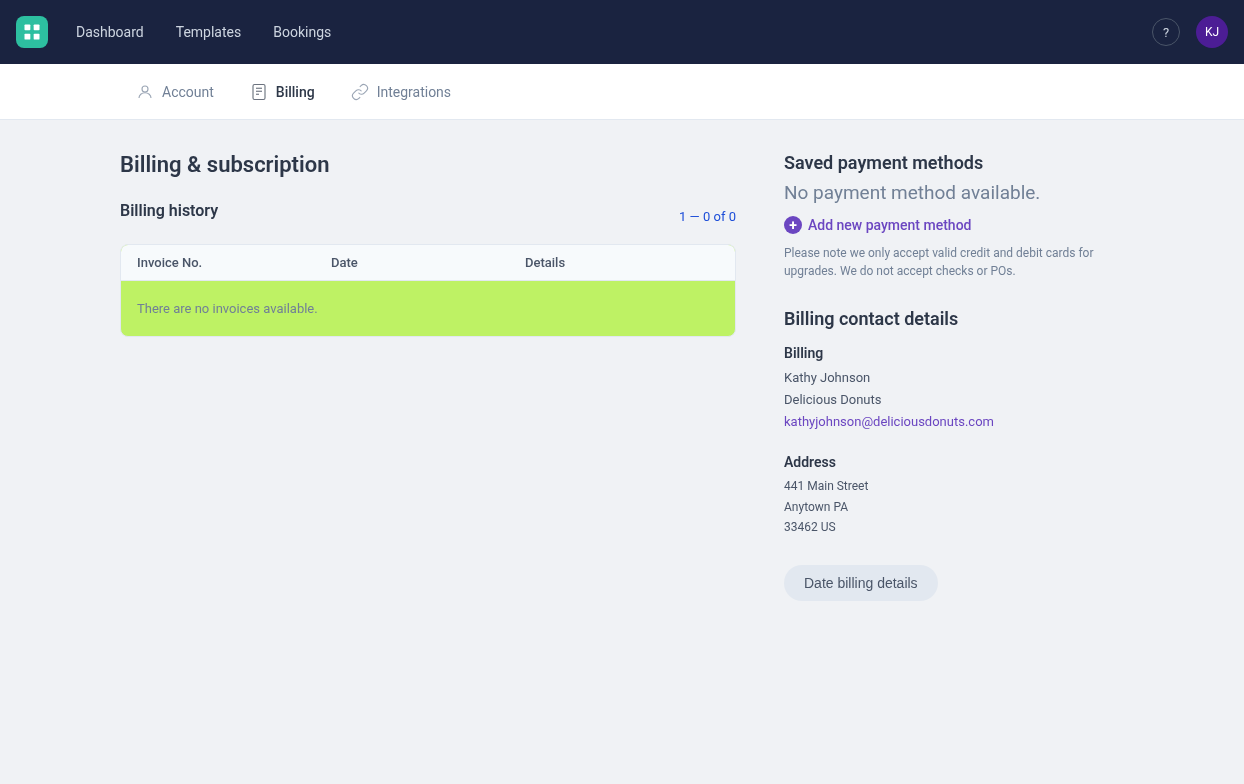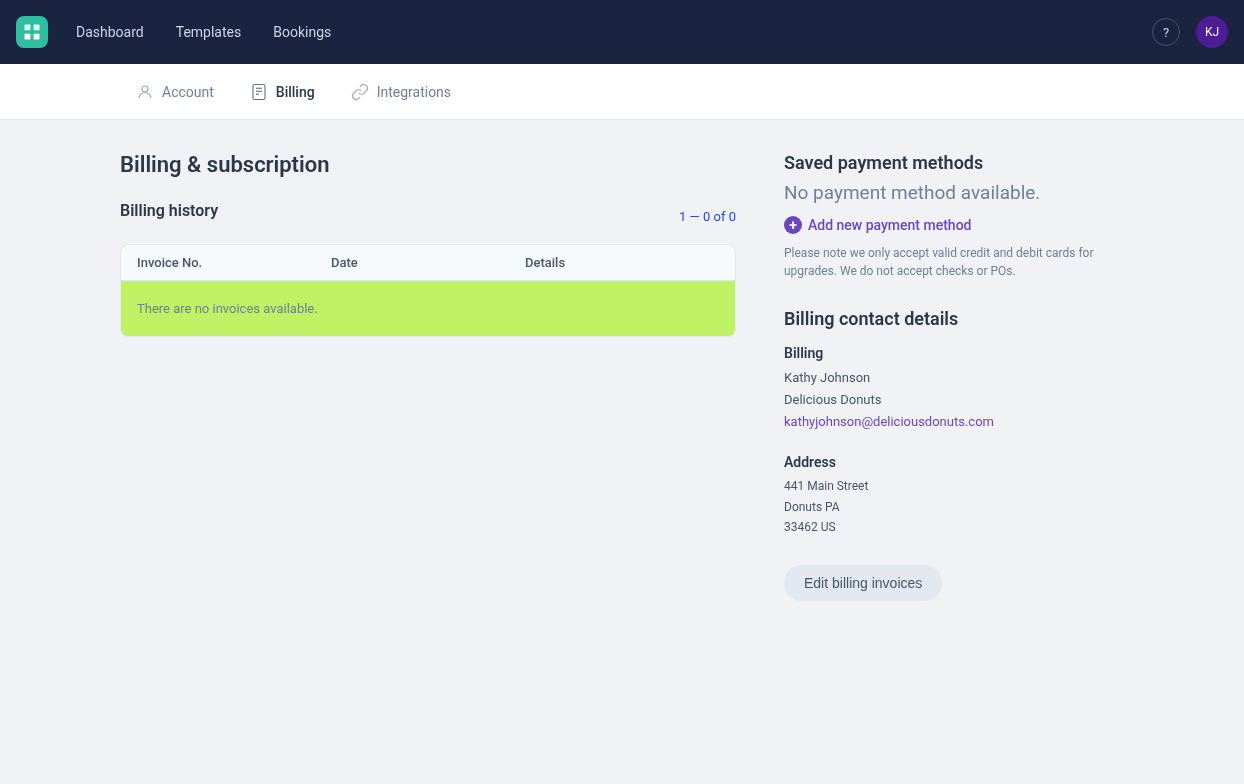--- a/index.html
+++ b/index.html
@@ -309,19 +309,19 @@
     <div class="contact-section">
       <div class="contact-label">Billing</div>
       <div class="contact-text">Kathy Johnson</div>
       <div class="contact-text">Delicious Donuts</div>
       <a class="contact-email">kathyjohnson@deliciousdonuts.com</a>
     </div>
 
     <div class="address-section">
       <div class="address-label">Address</div>
       <div class="address-text">441 Main Street</div>
-      <div class="address-text">Donuts PA</div>
+      <div class="address-text">Anytown PA</div>
       <div class="address-text">33462 US</div>
     </div>
 
-    <button class="edit-btn">Edit billing invoices</button>
+    <button class="edit-btn">Date billing details</button>
   </div>
 </div>
 
 </body></html>

